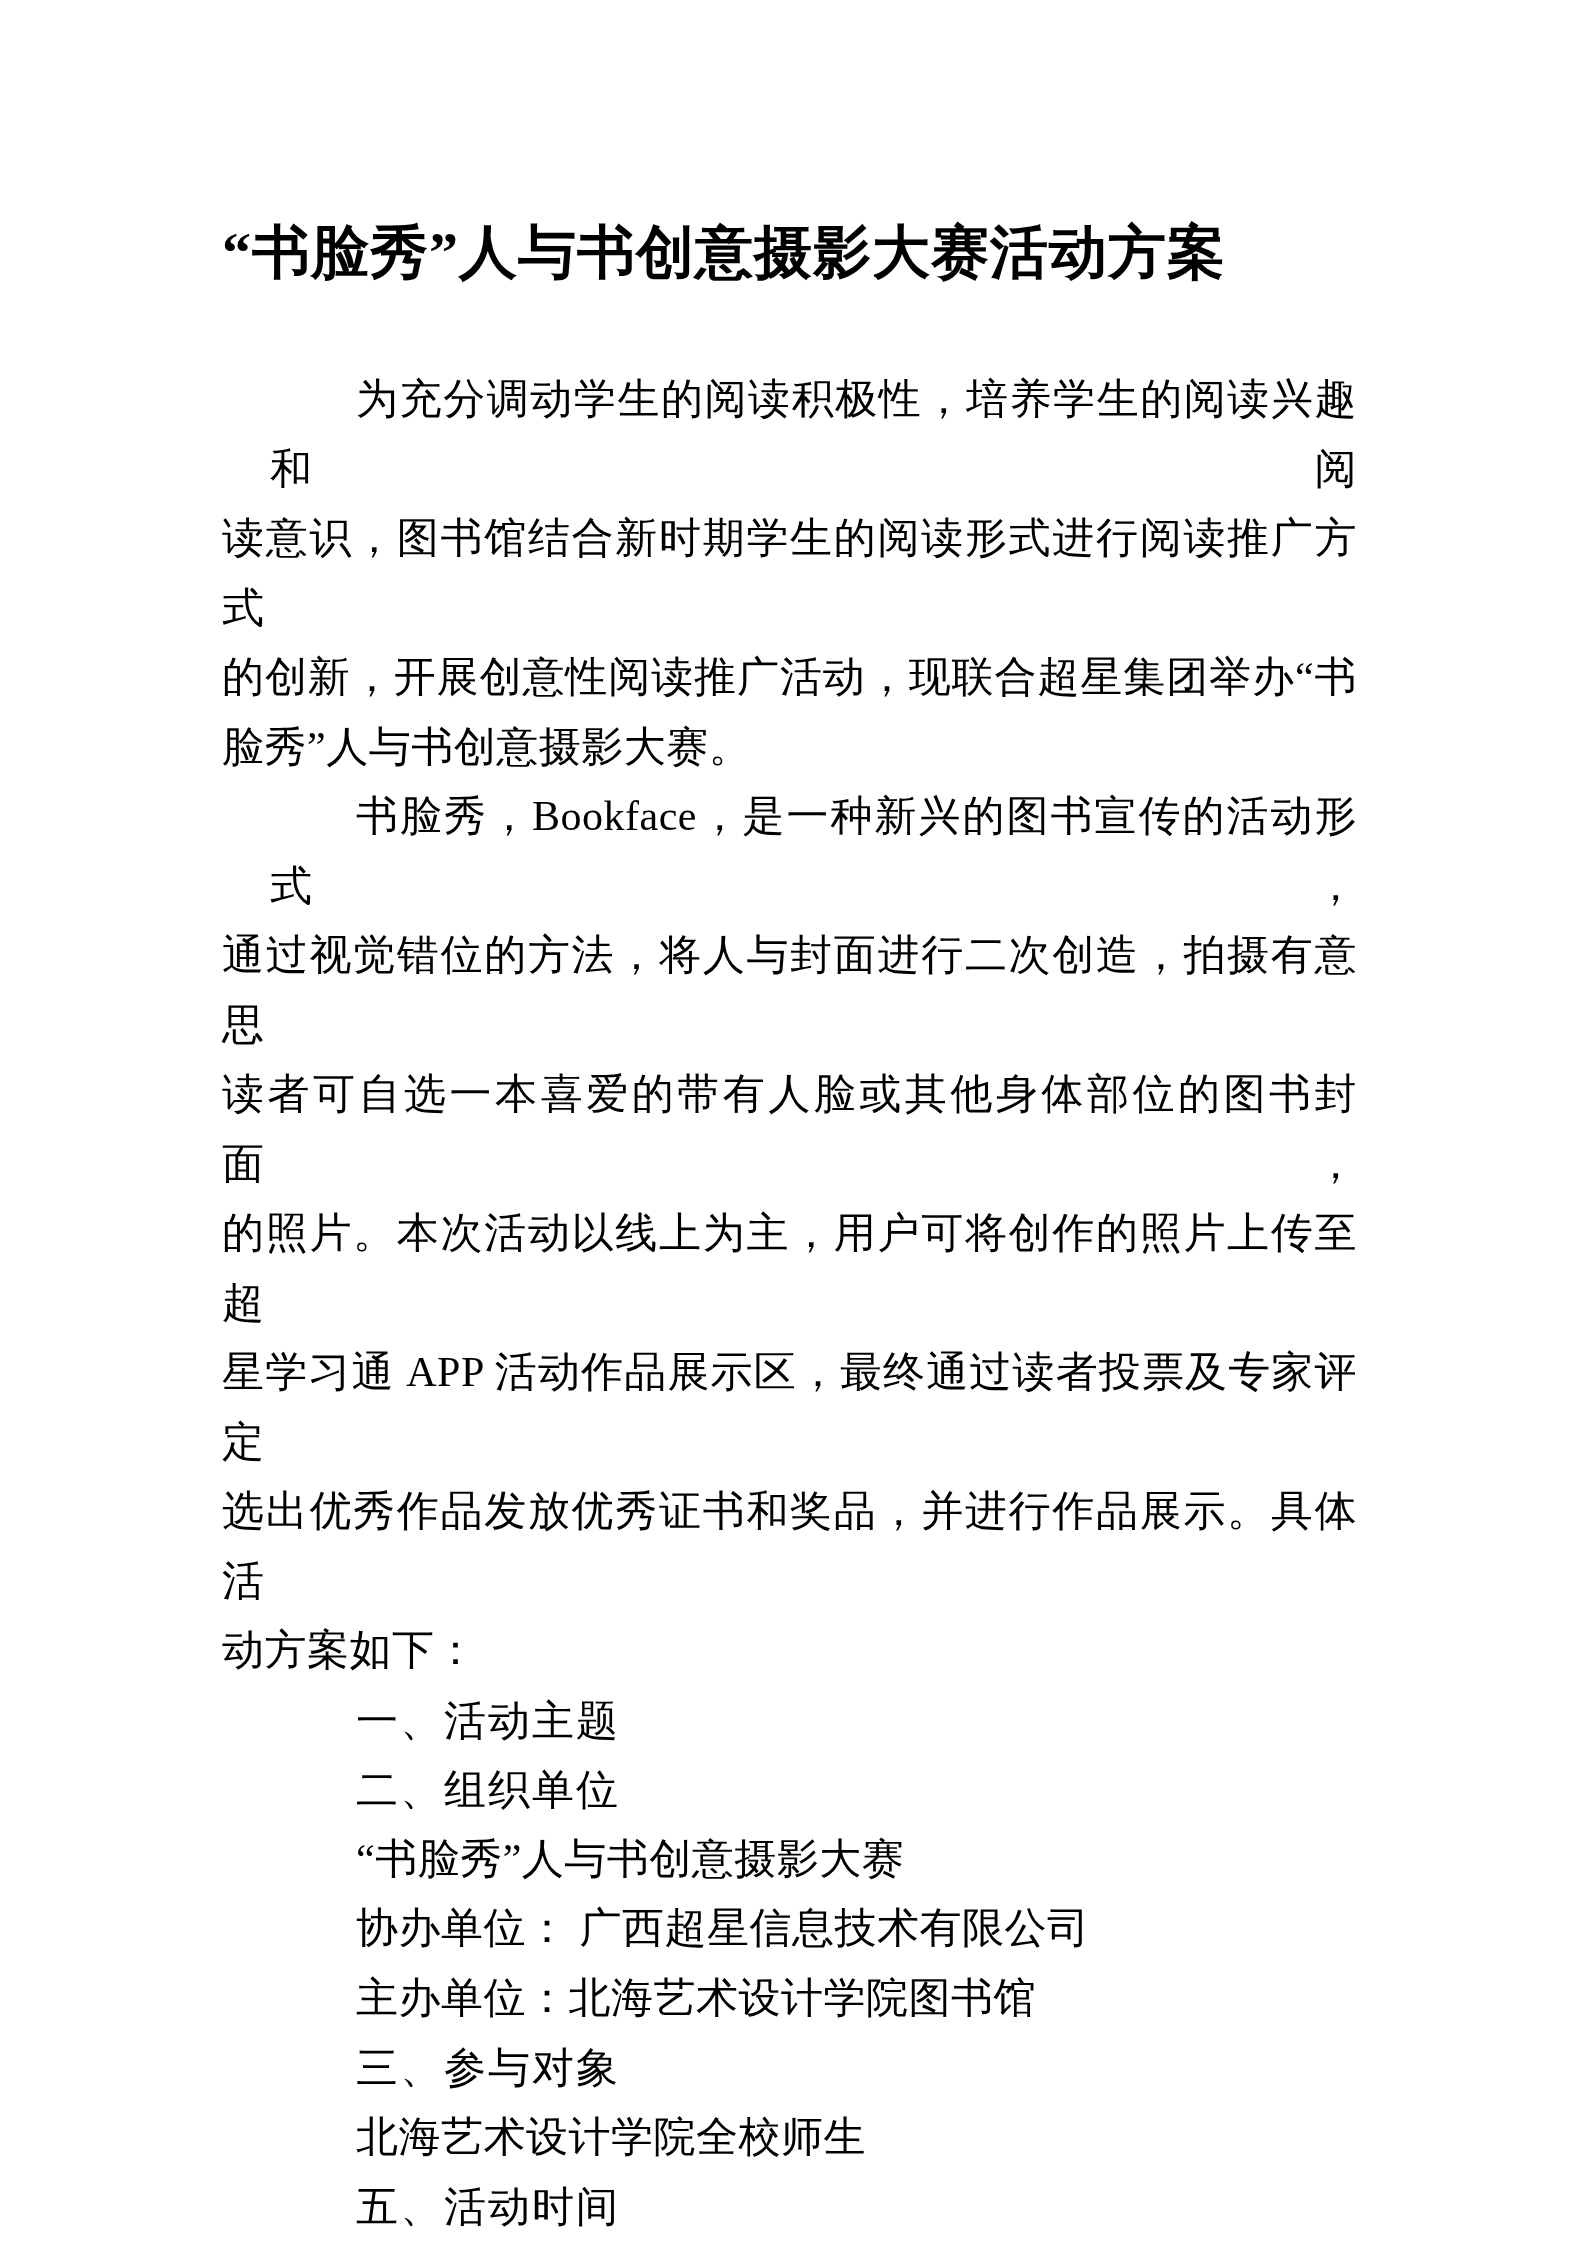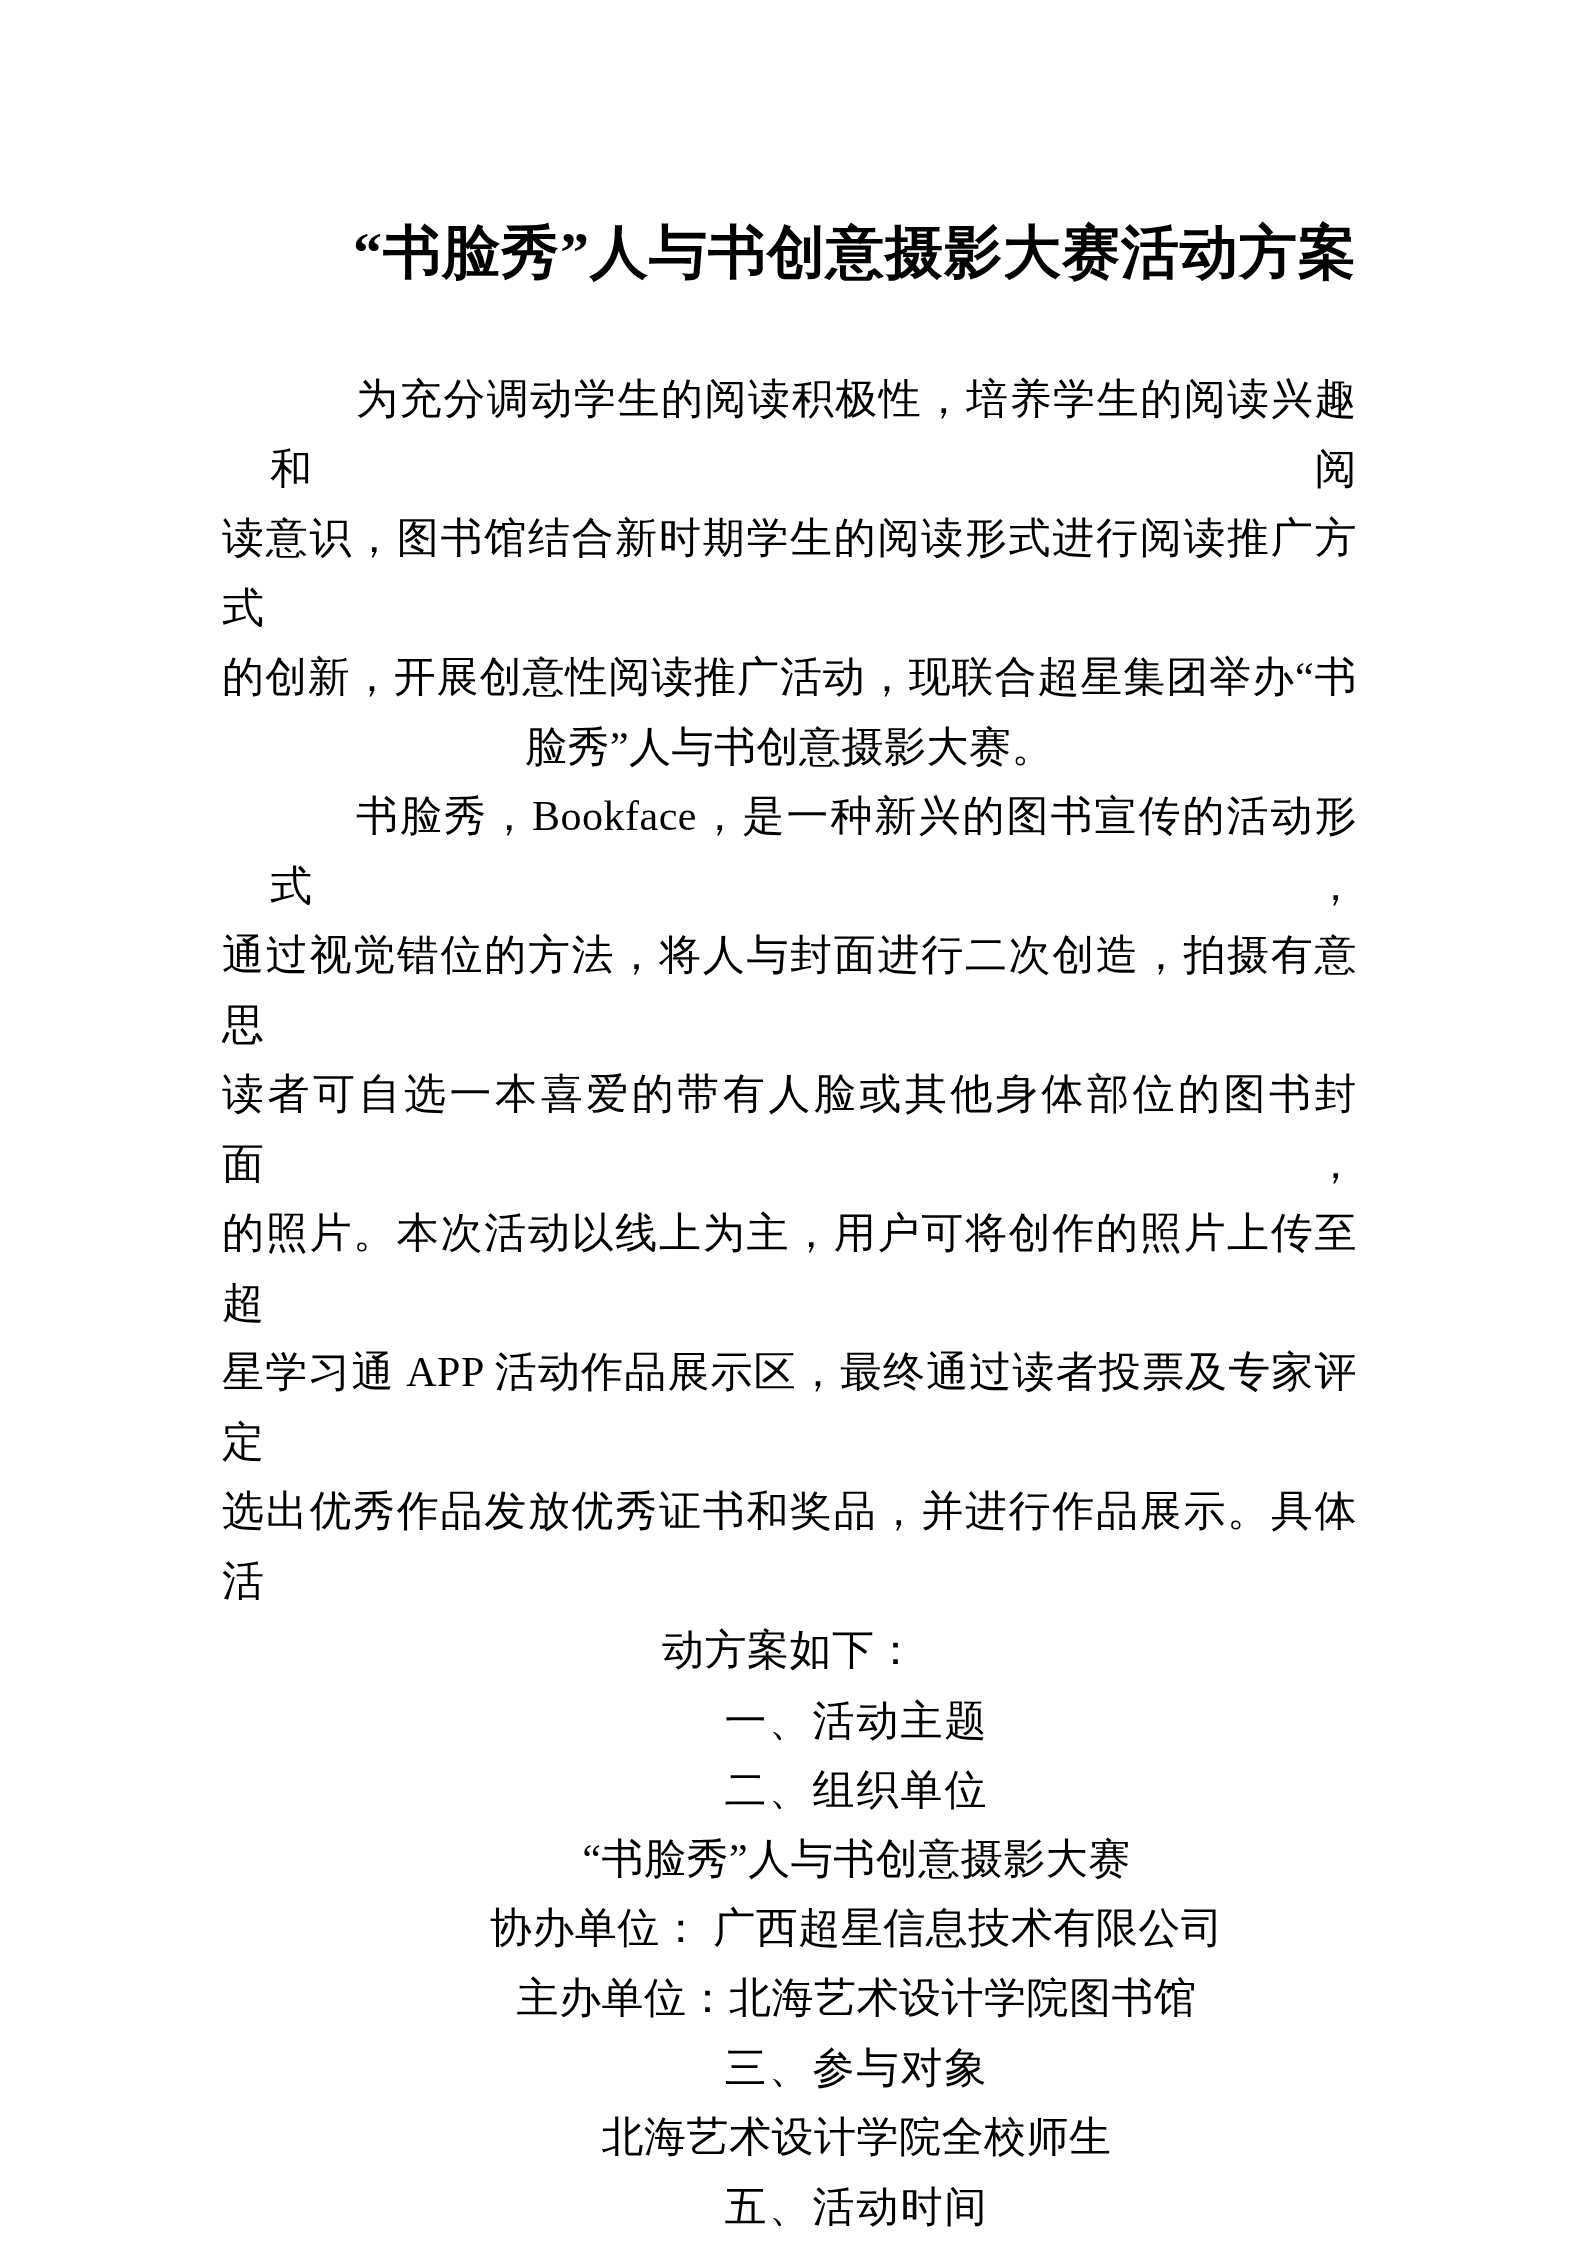--- a/index.html
+++ b/index.html
@@ -17,35 +17,34 @@
     overflow: hidden;
     box-sizing: border-box;
     padding: 0 230px 0 222px;
   }
   .doc-title {
     margin: 205px 0 0 0;
     font-family: "Liberation Serif", "DejaVu Serif", serif;
     font-weight: bold;
     font-size: 58px;
     line-height: 95px;
-    text-align: right;
+    text-align: left;
     white-space: nowrap;
     letter-spacing: 1px;
   }
   .doc-body {
     margin-top: 65px;
     width: 1135px;
   }
   .line {
     font-family: "Liberation Serif", "DejaVu Serif", serif;
     font-size: 42px;
     line-height: 69.5px;
     white-space: pre-wrap;
     letter-spacing: 0.5px;
-    text-align: center;
   }
   .s-indent { text-indent: 86px; margin-left: 48px; }
   .s-justify {
     text-align: justify;
     text-align-last: justify;
   }
   .s-heading {
     font-family: "Liberation Sans", "DejaVu Sans", sans-serif;
     font-weight: normal;
     letter-spacing: 2px;

